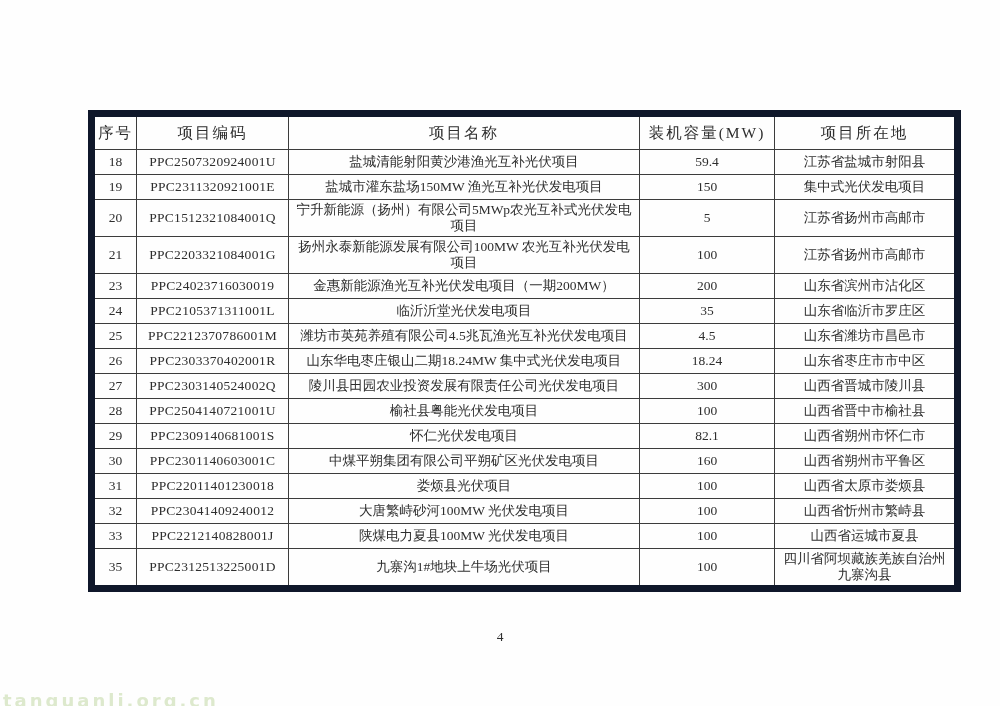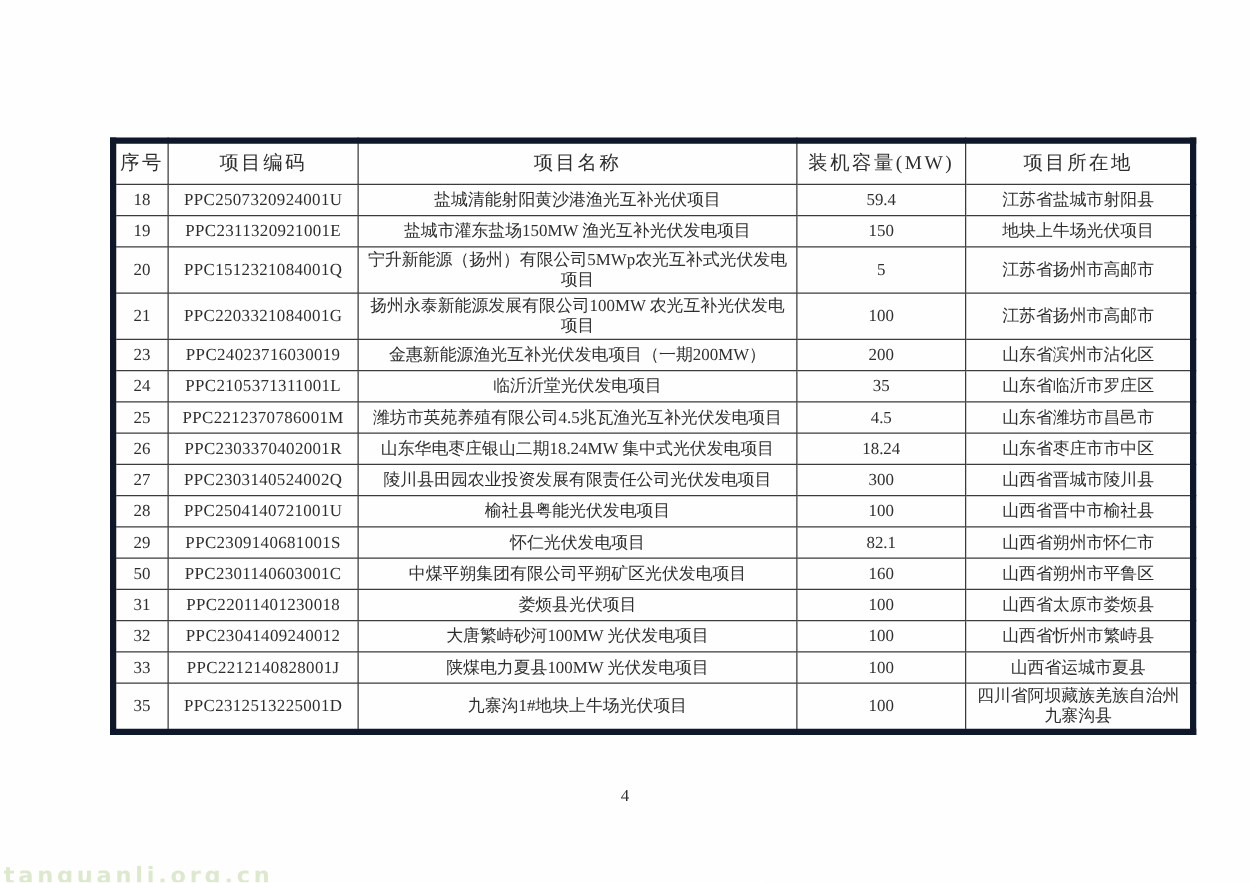--- a/index.html
+++ b/index.html
@@ -16,21 +16,21 @@
     font-family: "Liberation Serif", "DejaVu Serif", serif;
     color: #2e2e2e;
   }
   table.projects {
     position: absolute;
     left: 88px;
     top: 110px;
     width: 825px;
     border-collapse: collapse;
     table-layout: fixed;
-    border: 5px solid #0f172a;
+    border: 7px solid #0f172a;
   }
   table.projects th, table.projects td {
     border: 1px solid #3c3c3c;
     text-align: center;
     vertical-align: middle;
     padding: 2px 3px;
     font-size: 13.5px;
     line-height: 16px;
     height: 20px;
     overflow: hidden;
@@ -100,21 +100,21 @@
           <td class="c1">PPC2507320924001U</td>
           <td class="c2">盐城清能射阳黄沙港渔光互补光伏项目</td>
           <td class="c3">59.4</td>
           <td class="c4">江苏省盐城市射阳县</td>
         </tr>
         <tr>
           <td class="c0">19</td>
           <td class="c1">PPC2311320921001E</td>
           <td class="c2">盐城市灌东盐场150MW 渔光互补光伏发电项目</td>
           <td class="c3">150</td>
-          <td class="c4">地块上牛场光伏项目</td>
+          <td class="c4">集中式光伏发电项目</td>
         </tr>
         <tr>
           <td class="c0">20</td>
           <td class="c1">PPC1512321084001Q</td>
           <td class="c2">宁升新能源（扬州）有限公司5MWp农光互补式光伏发电项目</td>
           <td class="c3">5</td>
           <td class="c4">江苏省扬州市高邮市</td>
         </tr>
         <tr>
           <td class="c0">21</td>
@@ -166,21 +166,21 @@
           <td class="c4">山西省晋中市榆社县</td>
         </tr>
         <tr>
           <td class="c0">29</td>
           <td class="c1">PPC2309140681001S</td>
           <td class="c2">怀仁光伏发电项目</td>
           <td class="c3">82.1</td>
           <td class="c4">山西省朔州市怀仁市</td>
         </tr>
         <tr>
-          <td class="c0">50</td>
+          <td class="c0">30</td>
           <td class="c1">PPC2301140603001C</td>
           <td class="c2">中煤平朔集团有限公司平朔矿区光伏发电项目</td>
           <td class="c3">160</td>
           <td class="c4">山西省朔州市平鲁区</td>
         </tr>
         <tr>
           <td class="c0">31</td>
           <td class="c1">PPC22011401230018</td>
           <td class="c2">娄烦县光伏项目</td>
           <td class="c3">100</td>

